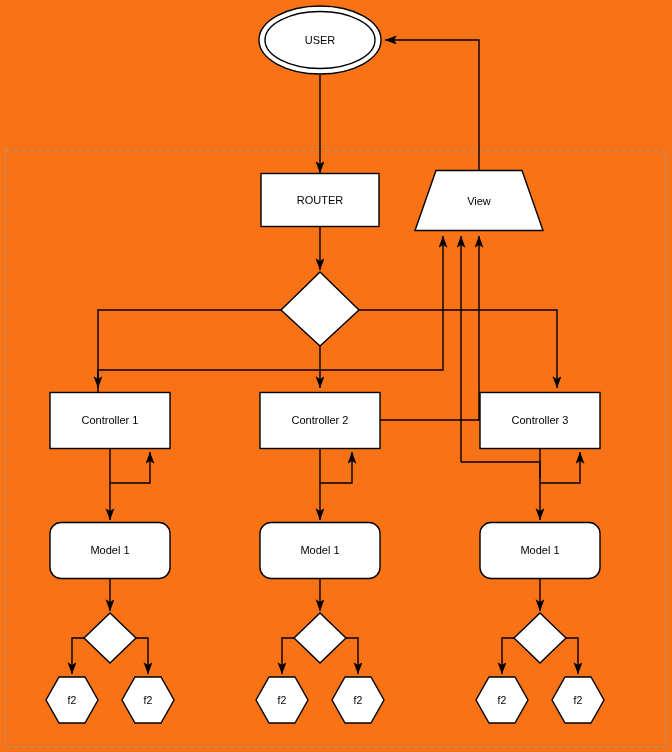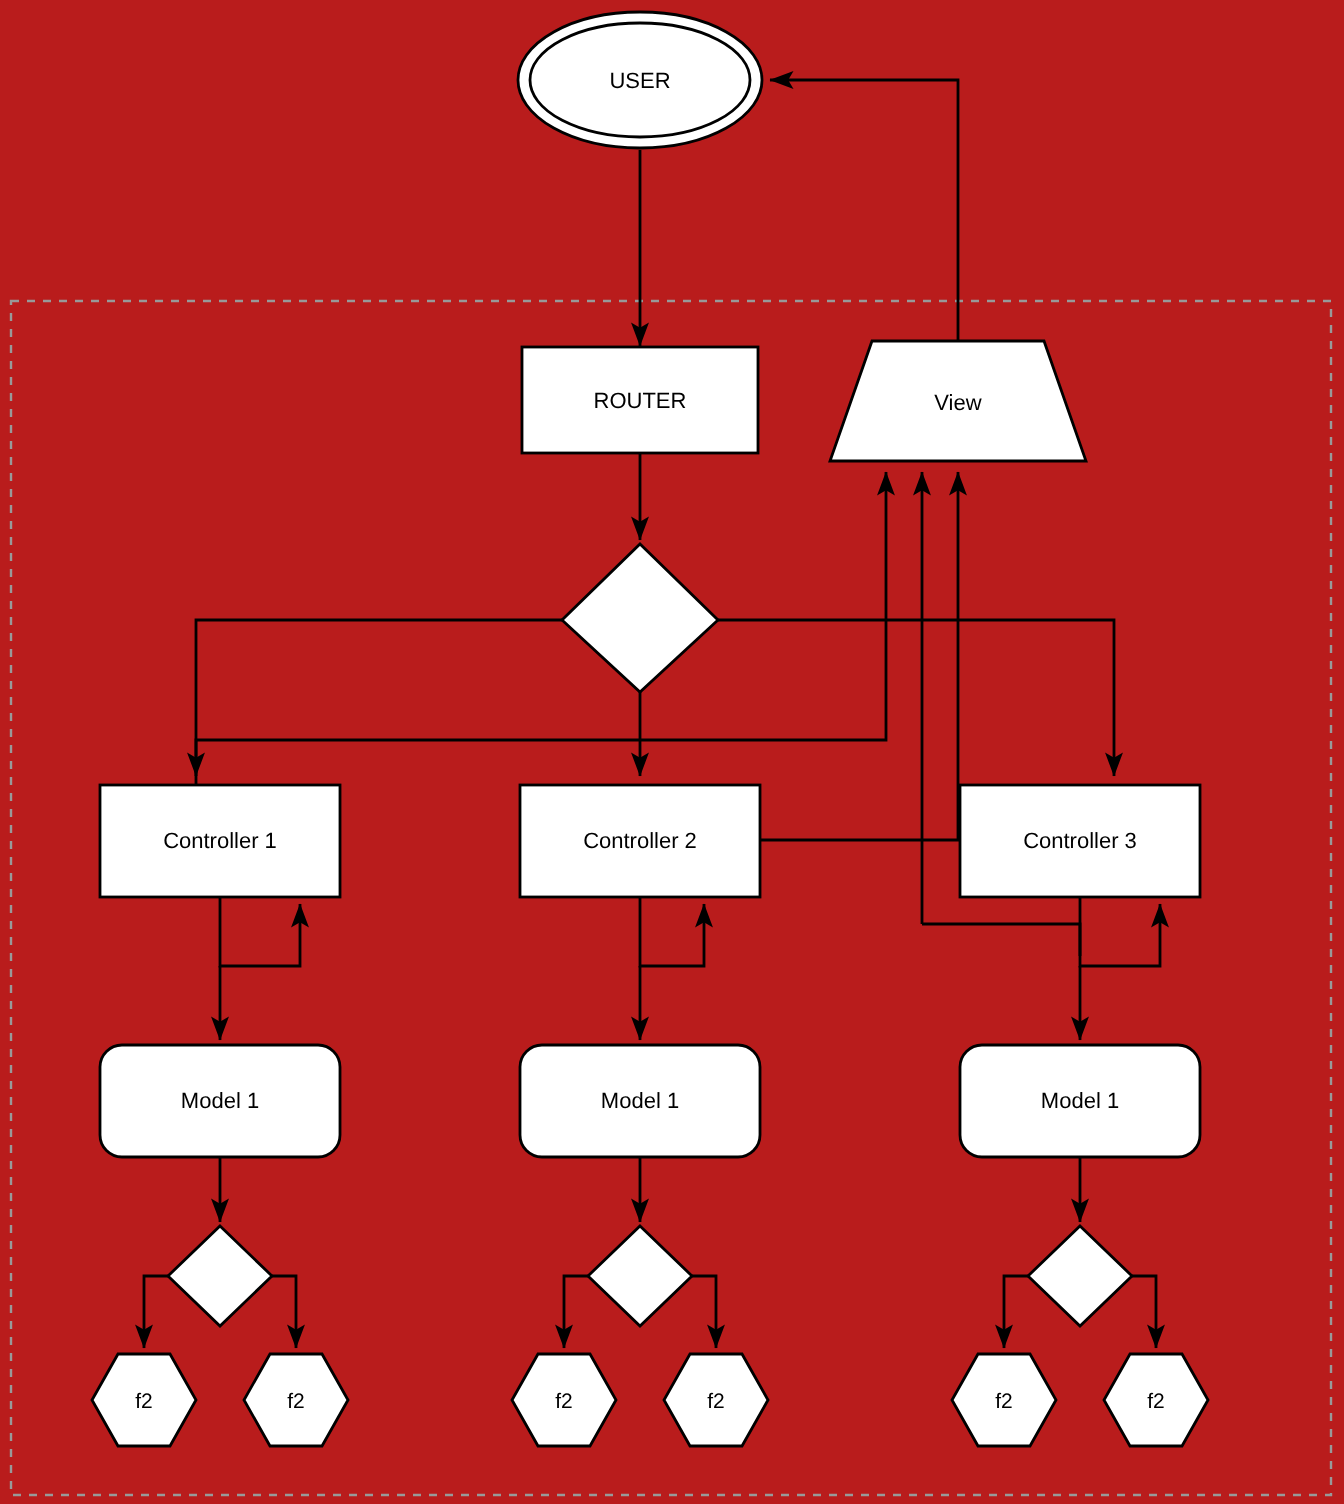--- a/index.html
+++ b/index.html
@@ -1,17 +1,17 @@
 <!DOCTYPE html>
 <html><head>
 <meta charset="utf-8">
 <style>
   html,body{margin:0;padding:0;background:#ffffff;}
   body{width:672px;height:752px;font-family:"Liberation Sans",sans-serif;}
-  #stage{position:relative;width:672px;height:752px;overflow:hidden;background:#b91c1c;}
+  #stage{position:relative;width:672px;height:752px;overflow:hidden;background:#f97316;}
   svg#diagram{position:absolute;left:0;top:0;width:672px;height:752px;}
   .shape-fill{fill:#ffffff;stroke:#000000;stroke-width:1.4;}
   .edge{stroke:#000000;stroke-width:1.4;fill:none;}
   .boundary{fill:none;stroke:#999999;stroke-width:1.2;stroke-dasharray:4 4;}
   .lbl{font-family:"Liberation Sans",sans-serif;font-size:11px;fill:#000;text-anchor:middle;dominant-baseline:middle;}
   .lbl-sm{font-size:10.5px;}
 </style>
 </head>
 <body>
 

